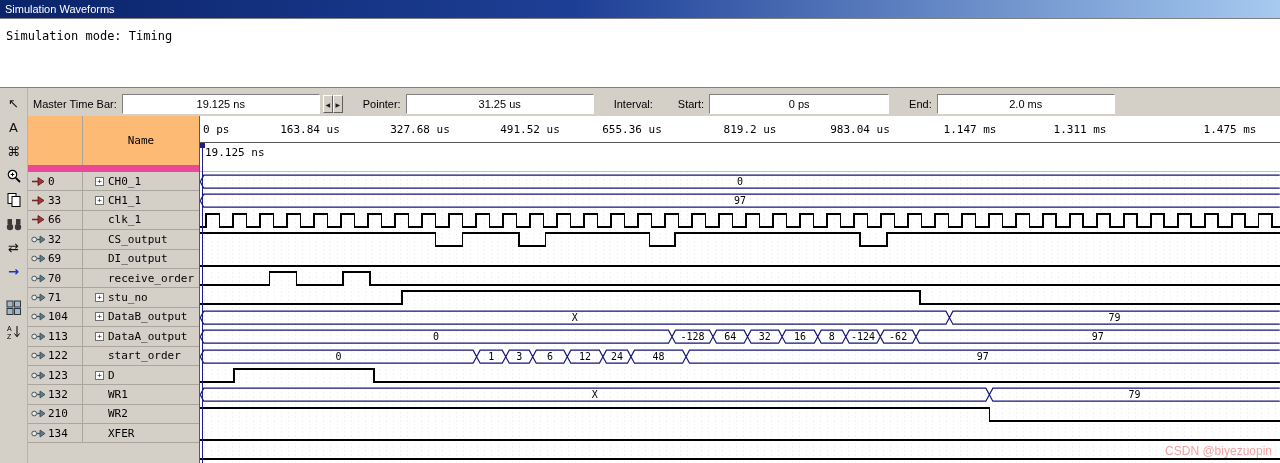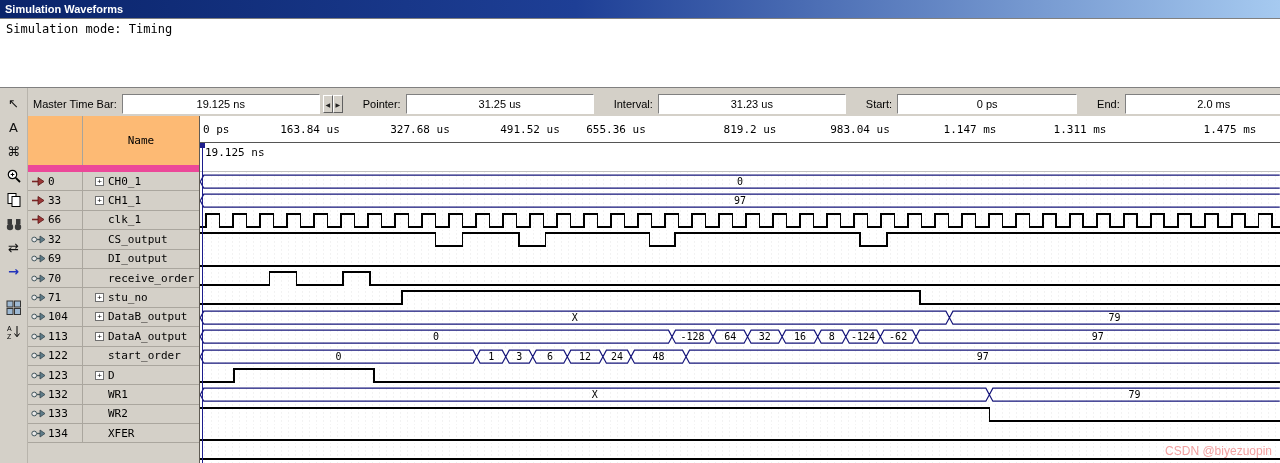--- a/index.html
+++ b/index.html
@@ -1,21 +1,21 @@
 <!DOCTYPE html>
 <html><head>
 <meta charset="utf-8">
 <style>
   *{box-sizing:border-box;margin:0;padding:0}
   html,body{width:1280px;height:463px;overflow:hidden}
   body{font-family:"Liberation Sans",sans-serif;background:#d4d0c8}
   .window{position:relative;width:1280px;height:463px;background:#d4d0c8;overflow:hidden}
   .titlebar{height:18px;background:linear-gradient(90deg,#0a246a 0%,#1e3f96 45%,#a6caf0 100%);display:flex;align-items:center;padding:0 5px}
-  .title{color:#fff;font-size:11px;font-weight:bold}
-  .simpanel{height:70px;background:#fff;border-top:1px solid #808080;border-bottom:1px solid #808080;padding:3px 6px;font:12px "DejaVu Sans Mono",monospace;color:#000}
+  .title{color:#fff;font-size:11px;font-weight:normal}
+  .simpanel{height:70px;background:#fff;border-top:1px solid #808080;border-bottom:1px solid #808080;padding:10px 6px;font:12px "DejaVu Sans Mono",monospace;color:#000}
   .mainrow{display:flex;height:375px}
   .lefttoolbar{width:28px;height:100%;display:flex;flex-direction:column;align-items:center;padding-top:5px;gap:3px;border-right:1px solid #b8b4ac;background:#d4d0c8}
   .tbtn{width:22px;height:21px;display:flex;align-items:center;justify-content:center;flex:none}
   .ticon{font-family:"DejaVu Sans",sans-serif;font-size:13px;color:#111;display:flex;align-items:center;justify-content:center;line-height:1}
   .content{flex:1;display:flex;flex-direction:column;padding-top:4px;overflow:hidden}
   .timebar{height:24px;display:flex;align-items:center;font-size:11px;color:#000;flex:none}
   .tlabel{margin-left:20px;margin-right:5px;white-space:nowrap}
   .tlabel.first{margin-left:5px}
   .tfield{height:20px;background:#fff;border:1px solid;border-color:#808080 #fff #fff #808080;display:flex;align-items:center;justify-content:center;font-size:11px;flex:none}
   .f-master{width:198px}.f-pointer{width:188px}.f-interval{width:188px}.f-start{width:180px}.f-end{width:178px}
@@ -127,23 +127,20 @@
         </div>
         <div class="spinner">
           <div class="spbtn">◀</div>
           <div class="spbtn">▶</div>
         </div>
         <span class="tlabel">Pointer:</span>
         <div class="tfield f-pointer">
           <span>31.25 us</span>
         </div>
         <span class="tlabel">Interval:</span>
-        <div class="tfield f-interval">
-          <span>31.23 us</span>
-        </div>
         <span class="tlabel">Start:</span>
         <div class="tfield f-start">
           <span>0 ps</span>
         </div>
         <span class="tlabel">End:</span>
         <div class="tfield f-end">
           <span>2.0 ms</span>
         </div>
       </div>
       <div class="wavepanel">
@@ -346,21 +343,21 @@
               </div>
               <div class="srow">
                 <div class="idcell">
                   <span class="pinicon">
                     <svg width="15" height="11" viewBox="0 0 15 11">
                       <circle cx="3.2" cy="5.5" r="2.4" fill="#e8e8e8" stroke="#44575e" stroke-width="1"></circle>
                       <path d="M6 5.5 H9" stroke="#44575e" stroke-width="1.4"></path>
                       <polygon points="9,2 14,5.5 9,9" fill="#5f7d8a" stroke="#37474f" stroke-width="0.8"></polygon>
                     </svg>
                   </span>
-                  <span class="signum">133</span>
+                  <span class="signum">210</span>
                 </div>
                 <div class="namecell">
                   <span class="expbox" style="visibility: hidden;">+</span>
                   <span class="signame">WR2</span>
                 </div>
               </div>
               <div class="srow">
                 <div class="idcell">
                   <span class="pinicon">
                     <svg width="15" height="11" viewBox="0 0 15 11">
@@ -377,21 +374,21 @@
                 </div>
               </div>
             </div>
         </div>
         <div class="wavearea">
           <div class="ruler">
               <span class="tick" style="left: 3px;">0 ps</span>
               <span class="tick" style="left: 110px; transform: translateX(-50%);">163.84 us</span>
               <span class="tick" style="left: 220px; transform: translateX(-50%);">327.68 us</span>
               <span class="tick" style="left: 330px; transform: translateX(-50%);">491.52 us</span>
-              <span class="tick" style="left: 416px; transform: translateX(-50%);">655.36 us</span>
+              <span class="tick" style="left: 432px; transform: translateX(-50%);">655.36 us</span>
               <span class="tick" style="left: 550px; transform: translateX(-50%);">819.2 us</span>
               <span class="tick" style="left: 660px; transform: translateX(-50%);">983.04 us</span>
               <span class="tick" style="left: 770px; transform: translateX(-50%);">1.147 ms</span>
               <span class="tick" style="left: 880px; transform: translateX(-50%);">1.311 ms</span>
               <span class="tick" style="left: 990px; transform: translateX(-50%); margin-left: 40px;">1.475 ms</span>
             </div>
           <div class="cursorrow">
             <span class="cursorlabel">19.125 ns</span>
           </div>
           <div class="wrows">

